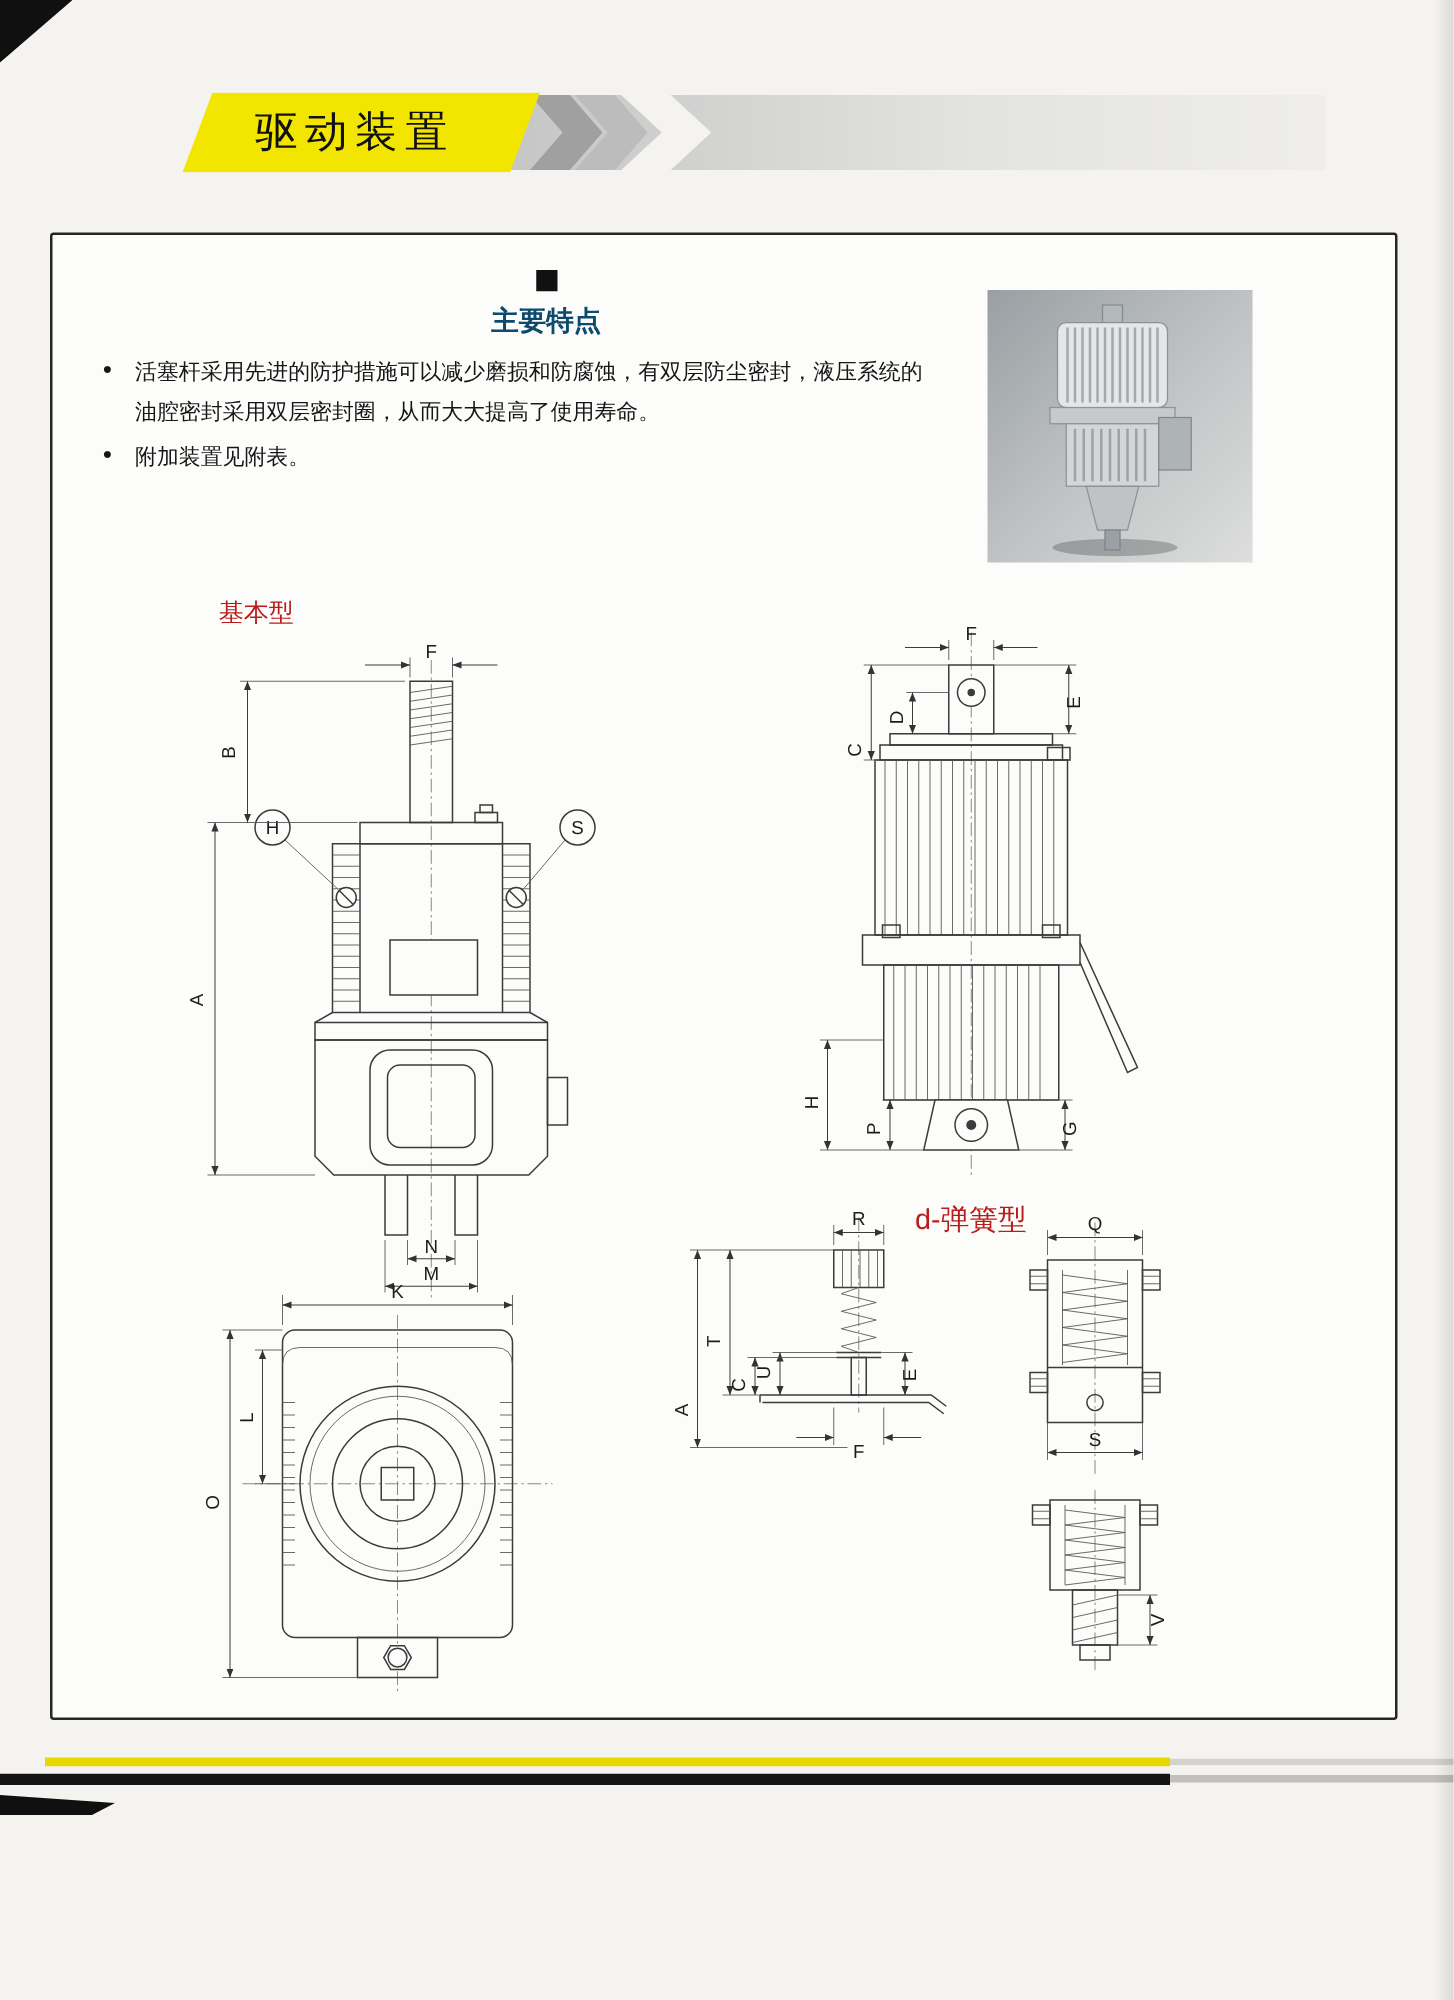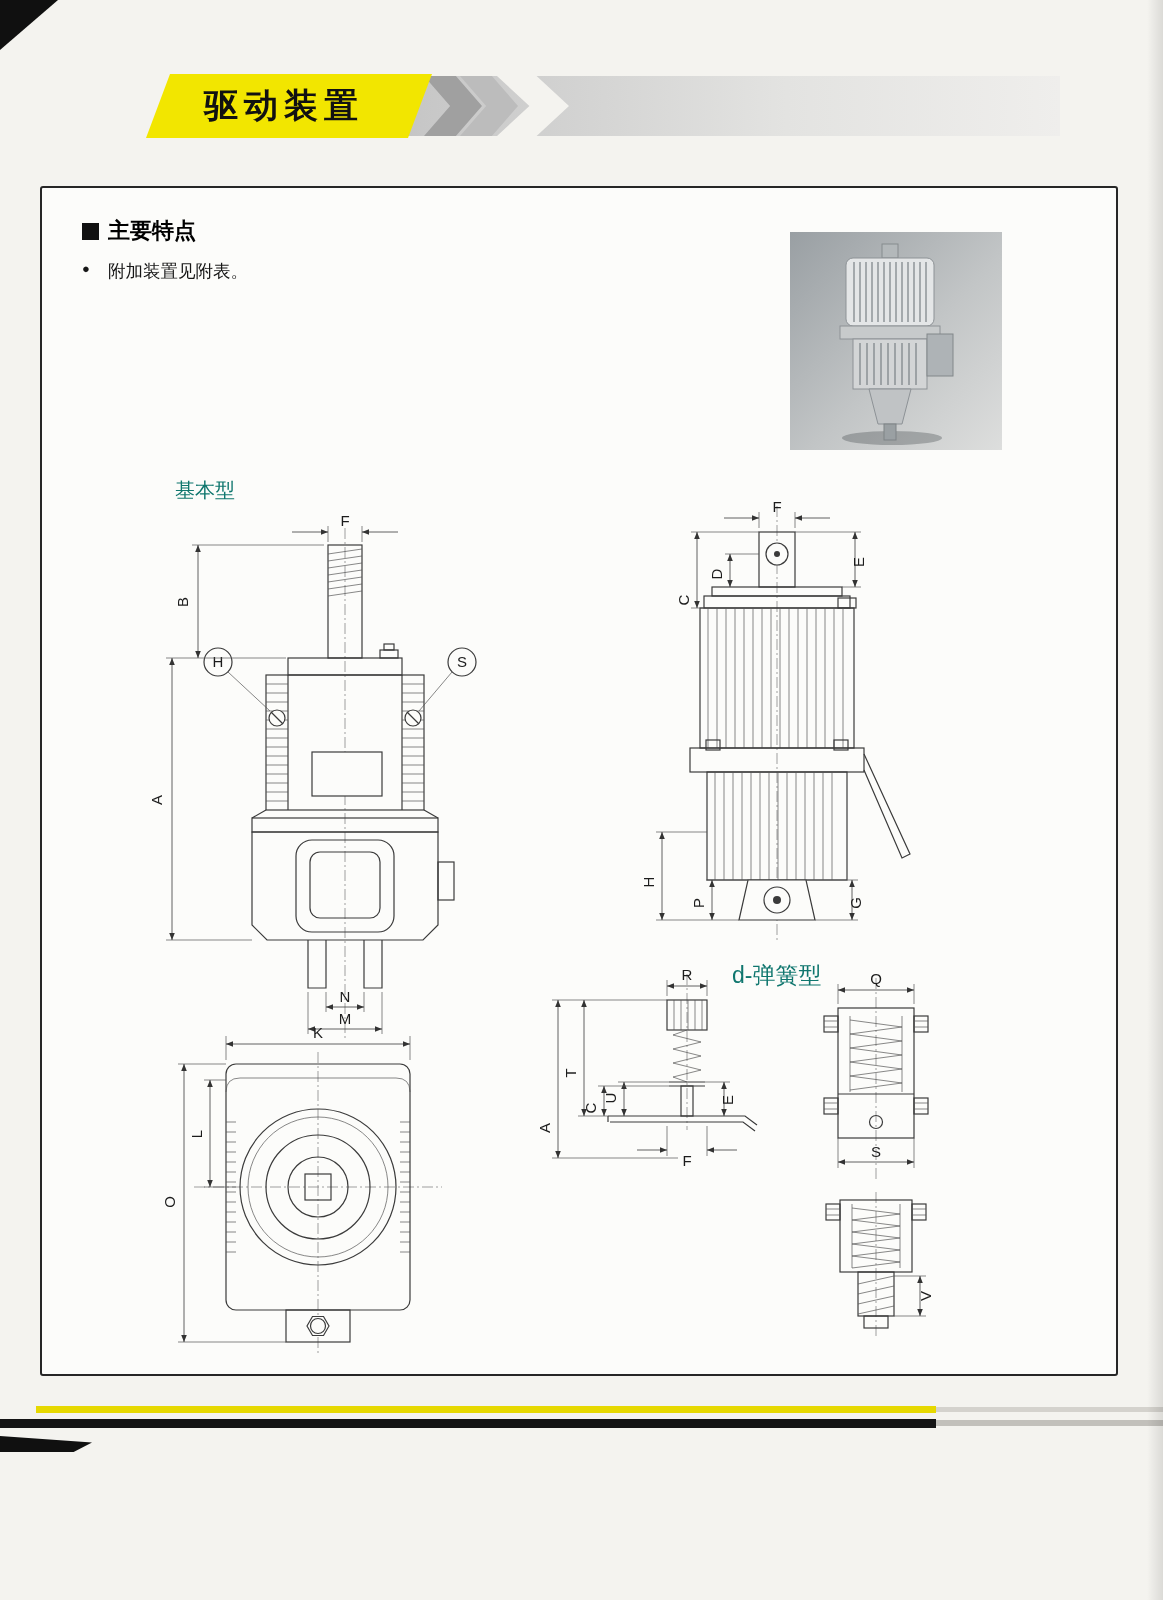--- a/index.html
+++ b/index.html
@@ -18,37 +18,37 @@
           background:linear-gradient(to right,#9c9c9c 0%,#c7c7c7 30%,#e3e3e1 70%,#efeeec 100%);
           clip-path:polygon(22px 0,100% 0,100% 100%,0 100%); }
   .chev { position:absolute; top:76px; width:58px; height:60px;
           clip-path:polygon(0 0,55% 0,100% 50%,55% 100%,0 100%,45% 50%); }
   .chev1 { left:424px; background:#a0a0a0; }
   .chev2 { left:460px; background:#bcbcbc; }
   .chevw { left:497px; width:72px; background:#f4f3ef; }
   .title-plate { position:absolute; left:146px; top:74px; width:286px; height:64px; background:#f2e600;
           clip-path:polygon(24px 0,100% 0,calc(100% - 24px) 100%,0 100%);
           display:flex; align-items:center; }
-  .title-plate span { font-size:34px; font-weight:bold; color:#111; letter-spacing:6px; padding-left:58px; }
+  .title-plate span { font-size:34px; font-weight:normal; color:#111; letter-spacing:6px; padding-left:58px; }
 
   .main-box { position:absolute; left:40px; top:186px; width:1078px; height:1190px;
               border:2px solid #262626; background:#fcfcfa; border-radius:3px; }
 
   .features { position:absolute; left:82px; top:216px; width:710px; }
   .features-heading { display:flex; align-items:center; gap:9px; font-size:22px; font-weight:bold;
-                      color:#000000; margin-bottom:10px; }
+                      color:#0c4a6e; margin-bottom:10px;flex-direction:column; }
   .features-heading .sq { width:17px; height:17px; background:#111; }
   .features ul { list-style:none; width:672px; }
   .features li { position:relative; padding-left:26px; font-size:17.5px; line-height:1.8;
                  color:#161616; margin-bottom:5px; }
   .features li::before { content:"●"; position:absolute; left:0; top:1px; font-size:13px; }
 
   .photo { position:absolute; left:790px; top:232px; width:212px; height:218px; }
 
-  .lbl { position:absolute; font-size:20px; color:#0f766e; }
+  .lbl { position:absolute; font-size:20px; color:#b91c1c; }
   .drawing { position:absolute; }
 
   svg { overflow:visible; display:block; }
   svg .ln { stroke:#3b3b3b; stroke-width:1.2; fill:none; stroke-linejoin:miter; }
   svg .tn { stroke:#555; stroke-width:0.7; fill:none; }
   svg .cl { stroke:#777; stroke-width:0.7; fill:none; stroke-dasharray:11 3 2 3; }
   svg .dm { stroke:#3b3b3b; stroke-width:0.8; fill:none; }
   svg .wh { fill:#fcfcfa; }
   svg text.dt { font-family:"Liberation Sans", sans-serif; font-size:15px; fill:#1c1c1c; text-anchor:middle; }
 
@@ -73,20 +73,21 @@
   </div>
 
   <div class="main-box"></div>
 
   <div class="features">
     <div class="features-heading">
       <span class="sq"></span>
       <span>主要特点</span>
     </div>
     <ul>
+      <li>活塞杆采用先进的防护措施可以减少磨损和防腐蚀，有双层防尘密封，液压系统的油腔密封采用双层密封圈，从而大大提高了使用寿命。</li>
       <li>附加装置见附表。</li>
     </ul>
   </div>
 
   <div class="photo">
     <svg viewBox="0 0 212 218" width="212" height="218">
       <defs>
         <linearGradient id="phbg" x1="0" y1="0" x2="1" y2="1">
           <stop offset="0" stop-color="#999fa3"></stop>
             <stop offset="0.55" stop-color="#c2c5c6"></stop>

